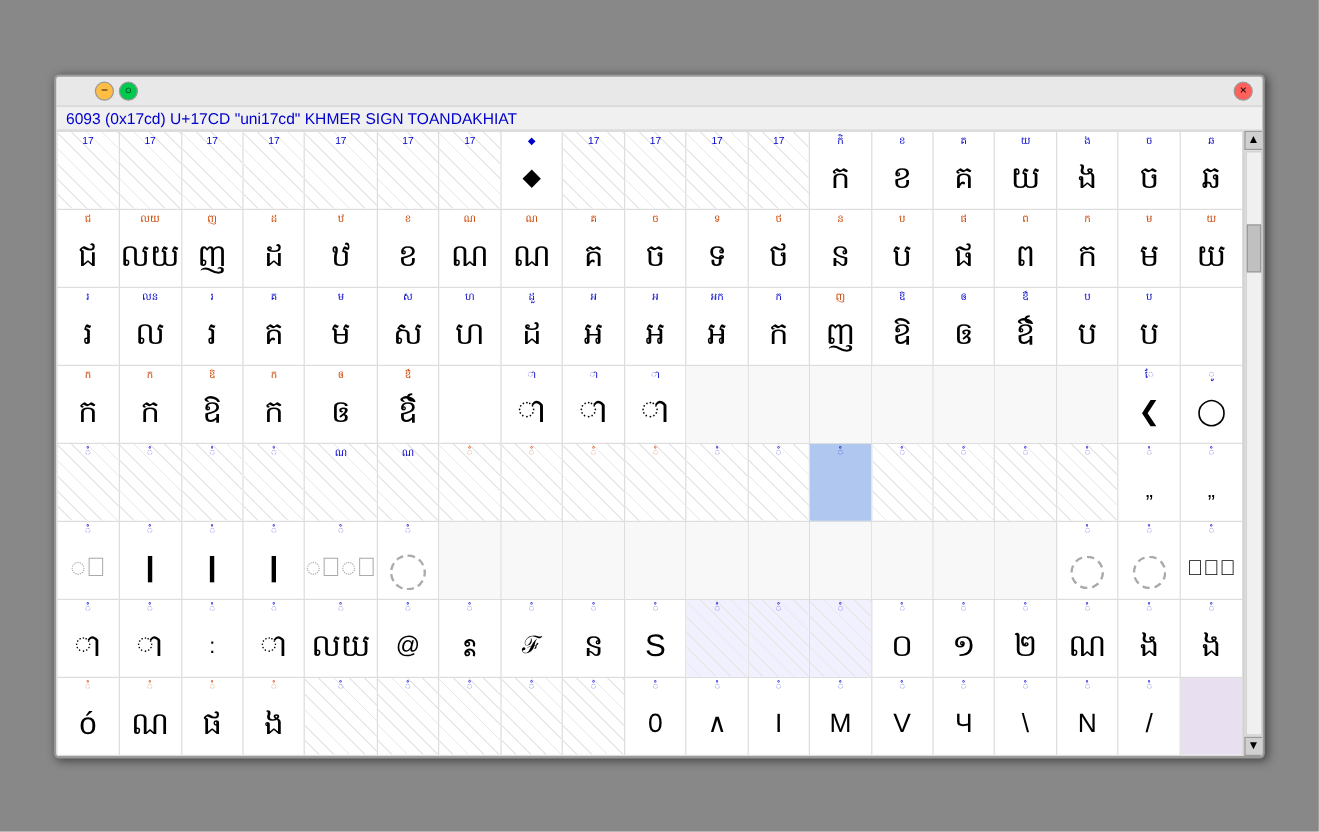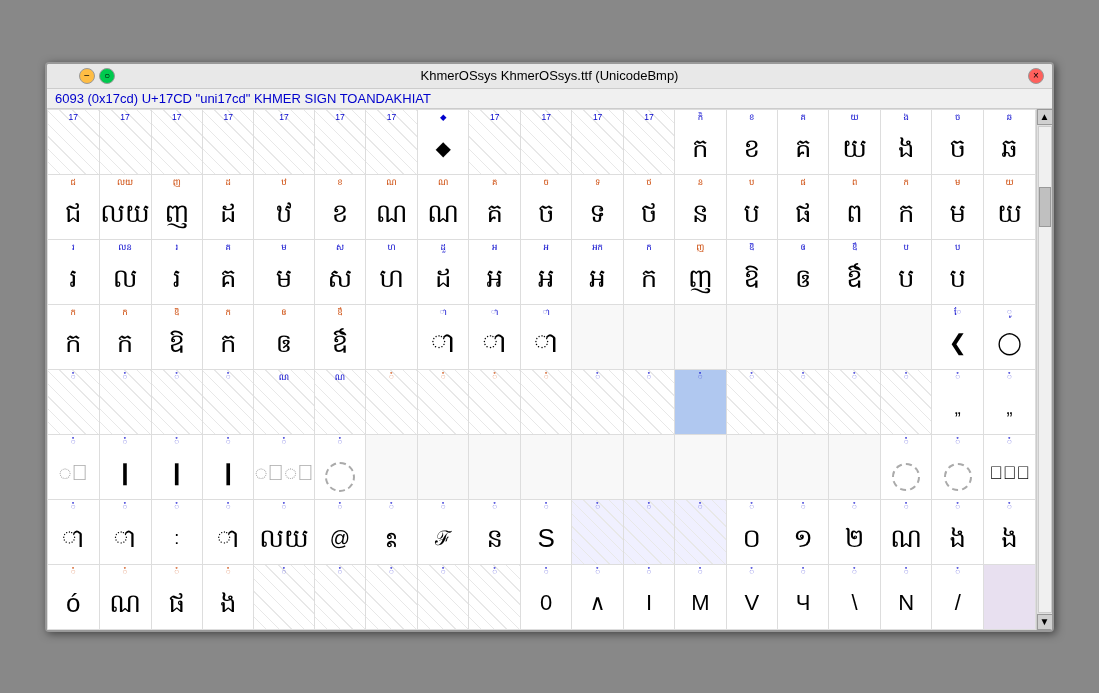--- a/index.html
+++ b/index.html
@@ -164,21 +164,20 @@
 </head>
 <body>
 
 <div class="window">
 
   <div class="title-bar">
     <div style="width:60px; display:flex; gap:4px; justify-content:flex-end;">
       <div class="win-btn minimize">−</div>
       <div class="win-btn restore">○</div>
     </div>
-    <div class="title-bar-text">KhmerOSsys  KhmerOSsys.ttf (UnicodeBmp)</div>
     <div style="width:60px; display:flex; justify-content:flex-end;">
       <div class="win-btn close">×</div>
     </div>
   </div>
 
 
   <div class="status-bar">
     <span>6093 (0x17cd) U+17CD "uni17cd" KHMER SIGN TOANDAKHIAT</span>
   </div>
 

